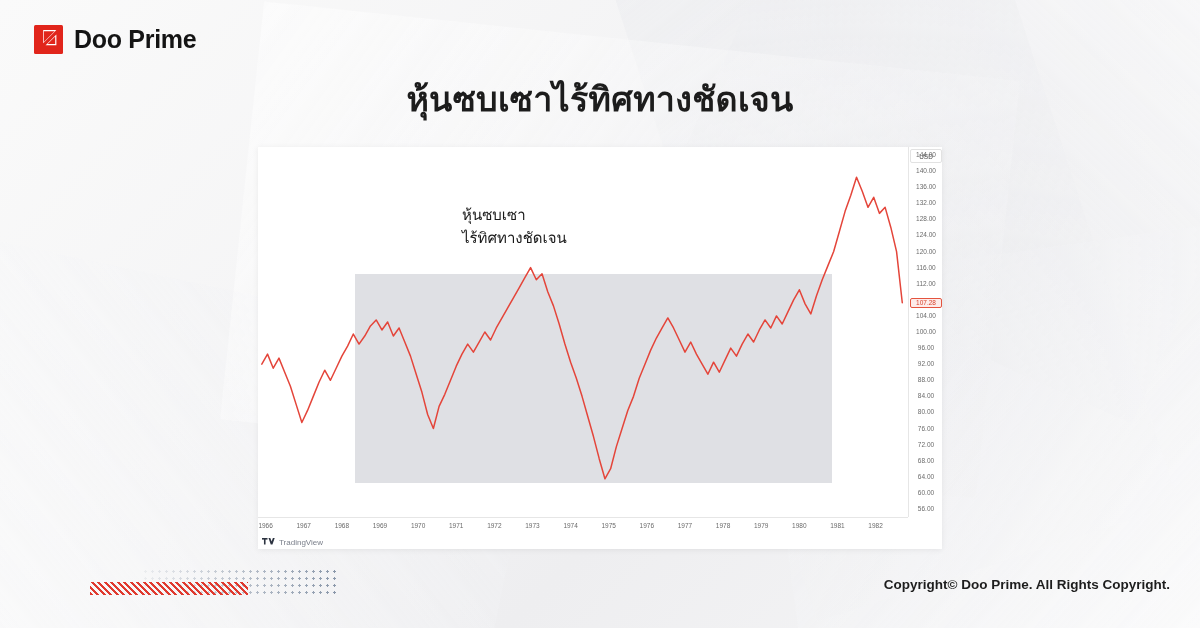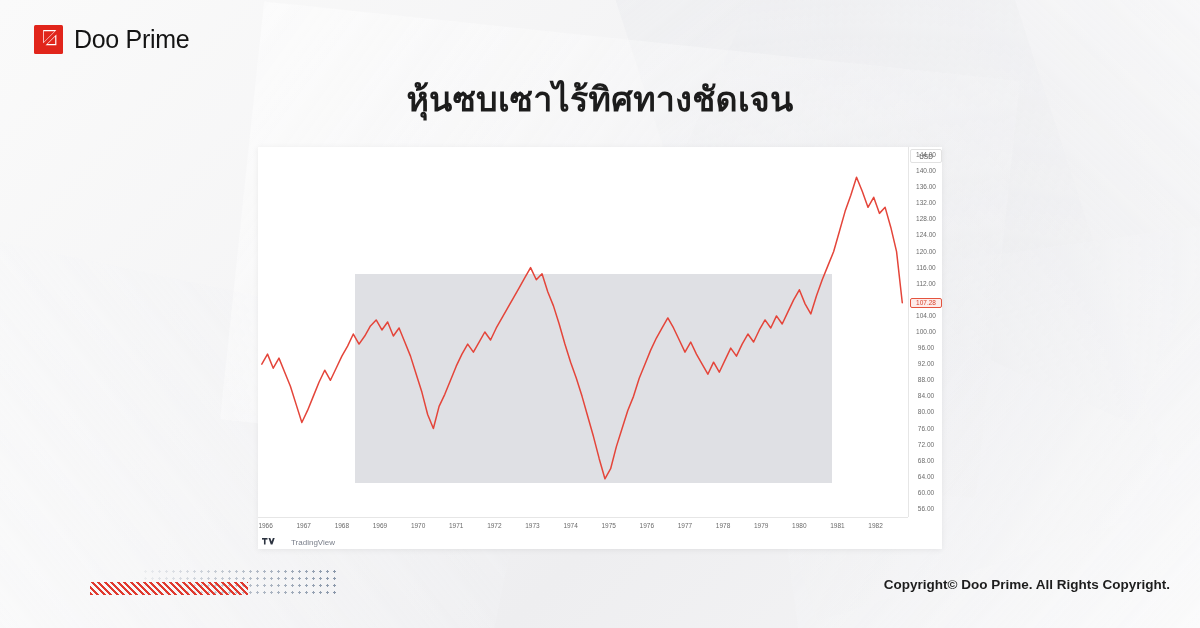--- a/index.html
+++ b/index.html
@@ -44,21 +44,21 @@
   .facet-e {
     top: 40px; left: 240px; width: 760px; height: 420px;
     background: linear-gradient(120deg, rgba(255,255,255,.55), rgba(241,241,244,.2));
     transform: rotate(6deg);
   }
 
   
   #logo { position: absolute; top: 25px; left: 34px; display: flex; align-items: center; gap: 11px; }
   #logo-mark { width: 29px; height: 29px; position: relative; }
   #logo-text {
-    font-size: 25px; font-weight: 400; color: #141414;
+    font-size: 25px; font-weight: 700; color: #141414;
     letter-spacing: -.3px; line-height: 1;
   }
 
   
   #page-title {
     position: absolute; top: 72px; left: 0; width: 1200px;
     text-align: center;
     font-size: 34px; font-weight: 700; color: #1c1c1c;
     letter-spacing: .3px;
     font-family: "Liberation Sans", "DejaVu Sans", sans-serif;
@@ -113,21 +113,21 @@
     border-top: 1px solid #e6e6e6;
   }
   .time-tick {
     position: absolute; top: 4px; font-size: 6.5px; color: #6a6a6a;
     transform: translateX(-50%); white-space: nowrap;
   }
 
   
   #tv-brand {
     position: absolute; left: 4px; top: 390px;
-    display: flex; align-items: center; gap: 16px;
+    display: flex; align-items: center; gap: 4px;
   }
   #tv-logo { font-size: 8px; font-weight: 800; color: #2c3340; letter-spacing: -1px; }
   #tv-label { font-size: 8px; color: #7a7f8a; }
 
   
   #deco { position: absolute; left: 90px; bottom: 28px; width: 250px; height: 32px; }
   #deco-dots {
     position: absolute; left: 52px; top: 0; width: 198px; height: 26px;
     background-image: radial-gradient(#8795a8 1.05px, transparent 1.15px);
     background-size: 7px 7px;
@@ -171,20 +171,24 @@
 <div id="page-title">หุ้นซบเซาไร้ทิศทางชัดเจน</div>
 
 <div id="chart-card">
 
   <div id="chart-plot">
     <div id="highlight-band" style="left: 97.2141px; width: 476.54px; top: 126.685px; height: 209.13px; background: rgb(223, 224, 228);"></div>
     <svg id="chart-svg" viewBox="0 0 650 370" preserveAspectRatio="none">
       <polyline id="price-line" fill="none" stroke="#e4453a" stroke-width="1.5" stroke-linejoin="round" stroke-linecap="round" points="3.81,217.17 9.53,207.12 15.25,221.20 20.97,211.14 26.69,225.22 32.40,239.29 38.12,257.39 43.84,275.49 49.56,263.42 55.28,249.35 61.00,235.27 66.72,223.21 72.43,233.26 78.15,221.20 83.87,209.13 89.59,199.08 95.31,187.01 101.03,197.07 106.74,189.02 112.46,178.97 118.18,172.93 123.90,182.99 129.62,174.95 135.34,189.02 141.06,180.98 146.77,195.05 152.49,209.13 158.21,227.23 163.93,245.33 169.65,267.45 175.37,281.52 181.09,259.40 186.80,247.34 192.52,233.26 198.24,219.18 203.96,207.12 209.68,197.07 215.40,205.11 221.11,195.05 226.83,185.00 232.55,193.04 238.27,180.98 243.99,170.92 249.71,160.87 255.43,150.82 261.14,140.76 266.86,130.71 272.58,120.65 278.30,132.72 284.02,126.68 289.74,144.78 295.45,158.86 301.17,176.96 306.89,197.07 312.61,215.16 318.33,231.25 324.05,249.35 329.77,269.46 335.48,289.57 341.20,311.68 346.92,331.79 352.64,321.74 358.36,299.62 364.08,281.52 369.79,263.42 375.51,249.35 381.23,231.25 386.95,217.17 392.67,203.10 398.39,191.03 404.11,180.98 409.82,170.92 415.54,180.98 421.26,193.04 426.98,205.11 432.70,195.05 438.42,207.12 444.13,217.17 449.85,227.23 455.57,215.16 461.29,225.22 467.01,213.15 472.73,201.09 478.45,209.13 484.16,197.07 489.88,187.01 495.60,195.05 501.32,182.99 507.04,172.93 512.76,180.98 518.48,168.91 524.19,176.96 529.91,164.89 535.63,152.83 541.35,142.77 547.07,156.85 552.79,166.90 558.50,148.80 564.22,132.72 569.94,118.64 575.66,104.57 581.38,84.46 587.10,64.35 592.82,48.26 598.53,30.16 604.25,44.24 609.97,60.33 615.69,50.27 621.41,66.36 627.13,60.33 632.84,80.43 638.56,104.57 644.28,155.72"></polyline>
     </svg>
 
+    <div id="chart-annotation">
+      <div>หุ้นซบเซา</div>
+      <div>ไร้ทิศทางชัดเจน</div>
+    </div>
   </div>
 
   <div id="price-scale">
     <div id="price-unit">USD</div>
     <div id="price-ticks">
         <div class="price-tick" style="top: 4.04348px;">144.00</div>
         <div class="price-tick" style="top: 20.1304px;">140.00</div>
         <div class="price-tick" style="top: 36.2174px;">136.00</div>
         <div class="price-tick" style="top: 52.3043px;">132.00</div>
         <div class="price-tick" style="top: 68.3913px;">128.00</div>

